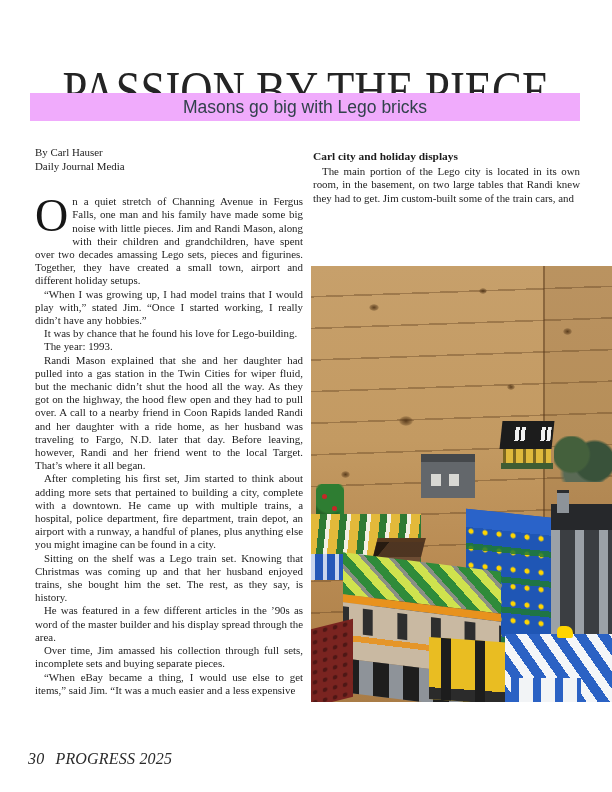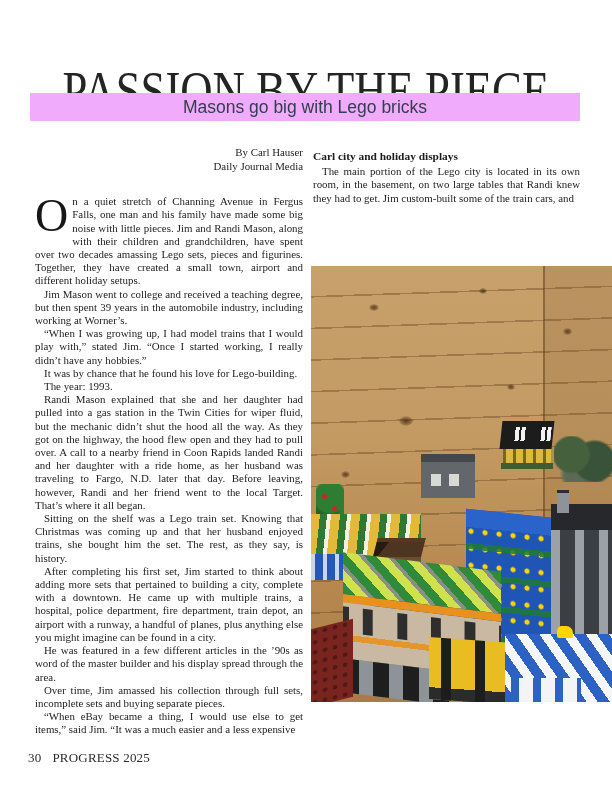--- a/index.html
+++ b/index.html
@@ -19,35 +19,36 @@
     position:absolute; top:93px; left:30px; width:550px; height:28px;
     background:#f0abfc; display:flex; align-items:center; justify-content:center;
   }
   .banner-text{
     font-family:"Liberation Sans", sans-serif; font-size:17.5px; color:#31414b;
   }
   
   .col{position:absolute; width:268px; font-size:10.9px; line-height:13.2px; text-align:justify;}
   .col-left{left:35px; top:146px; height:600px; overflow:hidden;}
   .col-right{left:313px; top:137px; width:267px;}
-  .byline{margin:0 0 22px 0; line-height:13.6px; text-align:right;}
+  .byline{margin:0 0 22px 0; line-height:13.6px; text-align:left;}
   .byline div{white-space:nowrap;}
   p.body{margin:0; text-indent:9px;}
   p.body.noindent{text-indent:0;}
   .dropcap{
     float:left; font-size:46px; line-height:38px; padding:2px 4px 0 0;
     color:#161616; font-family:"Liberation Serif", serif;
   }
   .subhead{
     font-weight:bold; font-size:11.4px; margin:13px 0 2px 0; text-align:left;
   }
   
   .footer{
-    position:absolute; left:28px; top:750px; font-size:13px; color:#2a2a2a;
+    position:absolute; left:28px; top:750px; font-size:16px; color:#2a2a2a;
     letter-spacing:.2px;
+    font-style:italic;
   }
   .footer .pgnum{margin-right:11px;}
   
   .photo{
     position:absolute; left:311px; top:266px; width:301px; height:436px;
     overflow:hidden;
     background:
       repeating-linear-gradient(178deg, rgba(0,0,0,0) 0 30px, rgba(92,60,28,.38) 30px 31.6px),
       linear-gradient(180deg,#c7a06b 0%,#c39a62 40%,#b88a52 70%,#a97c46 100%);
   }
@@ -143,27 +144,26 @@
   <div class="banner">
     <span class="banner-text">Masons go big with Lego bricks</span>
   </div>
 
   <div class="col col-left">
     <div class="byline">
       <div>By Carl Hauser</div>
       <div>Daily Journal Media</div>
     </div>
     <p class="body noindent"><span class="dropcap">O</span><span>n a quiet stretch of Channing Avenue in Fergus Falls, one man and his family have made some big noise with little pieces. Jim and Randi Mason, along with their children and grandchildren, have spent over two decades amassing Lego sets, pieces and figurines. Together, they have created a small town, airport and different holiday setups.</span></p>
-    <p class="body">Jim Mason went to college and received a teaching degree, but then spent 39 years in the automobile industry, including working at Worner’s.</p>
     <p class="body">“When I was growing up, I had model trains that I would play with,” stated Jim. “Once I started working, I really didn’t have any hobbies.”</p>
     <p class="body">It was by chance that he found his love for Lego-building.</p>
     <p class="body">The year: 1993.</p>
     <p class="body">Randi Mason explained that she and her daughter had pulled into a gas station in the Twin Cities for wiper fluid, but the mechanic didn’t shut the hood all the way. As they got on the highway, the hood flew open and they had to pull over. A call to a nearby friend in Coon Rapids landed Randi and her daughter with a ride home, as her husband was traveling to Fargo, N.D. later that day. Before leaving, however, Randi and her friend went to the local Target. That’s where it all began.</p>
+    <p class="body">After completing his first set, Jim started to think about adding more sets that pertained to building a city, complete with a downtown. He came up with multiple trains, a hospital, police department, fire department, train depot, an airport with a runway, a handful of planes, plus anything else you might imagine can be found in a city.</p>
     <p class="body">Sitting on the shelf was a Lego train set. Knowing that Christmas was coming up and that her husband enjoyed trains, she bought him the set. The rest, as they say, is history.</p>
-    <p class="body">After completing his first set, Jim started to think about adding more sets that pertained to building a city, complete with a downtown. He came up with multiple trains, a hospital, police department, fire department, train depot, an airport with a runway, a handful of planes, plus anything else you might imagine can be found in a city.</p>
     <p class="body">He was featured in a few different articles in the ’90s as word of the master builder and his display spread through the area.</p>
     <p class="body">Over time, Jim amassed his collection through full sets, incomplete sets and buying separate pieces.</p>
     <p class="body">“When eBay became a thing, I would use else to get items,” said Jim. “It was a much easier and a less expensive</p>
   </div>
 
   <div class="col col-right">
     <div class="subhead">Carl city and holiday displays</div>
     <p class="body">The main portion of the Lego city is located in its own room, in the basement, on two large tables that Randi knew they had to get. Jim custom-built some of the train cars, and</p>
   </div>
 

